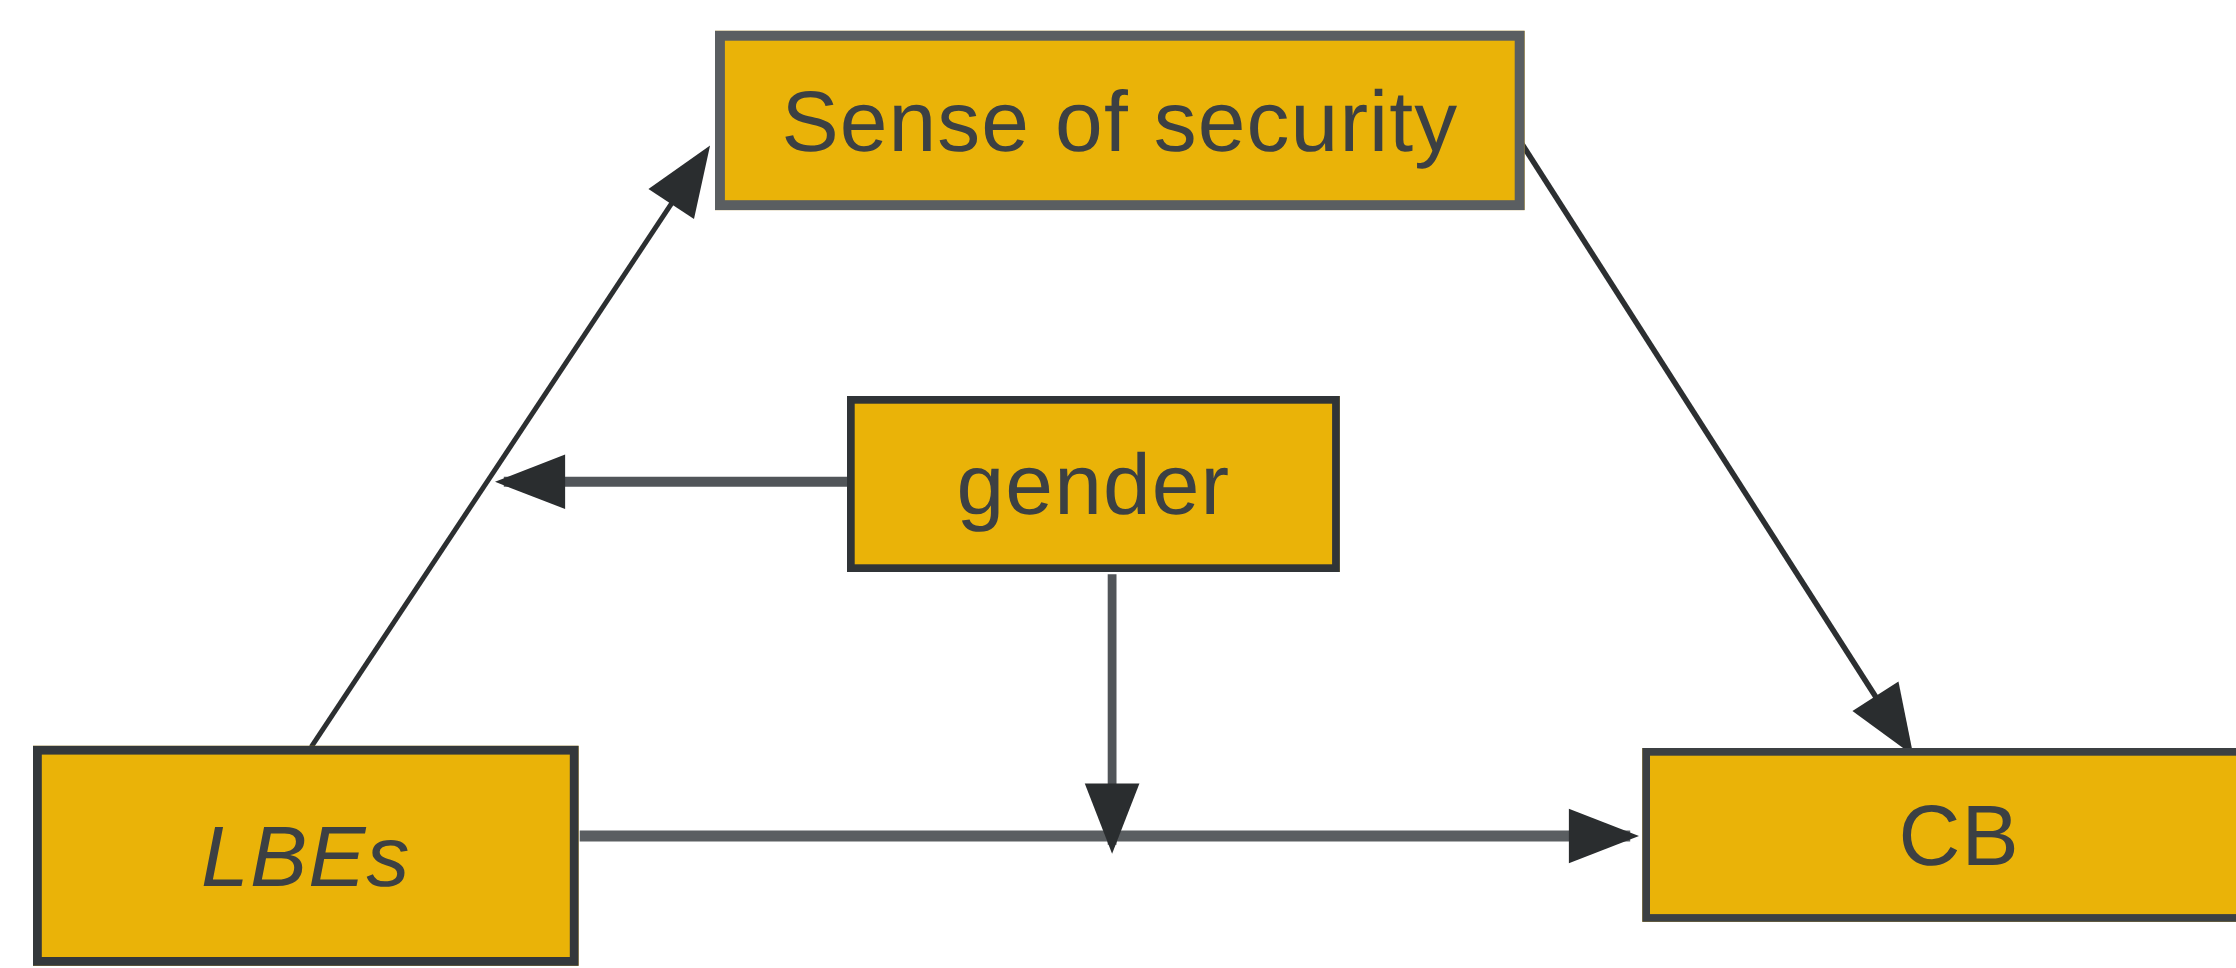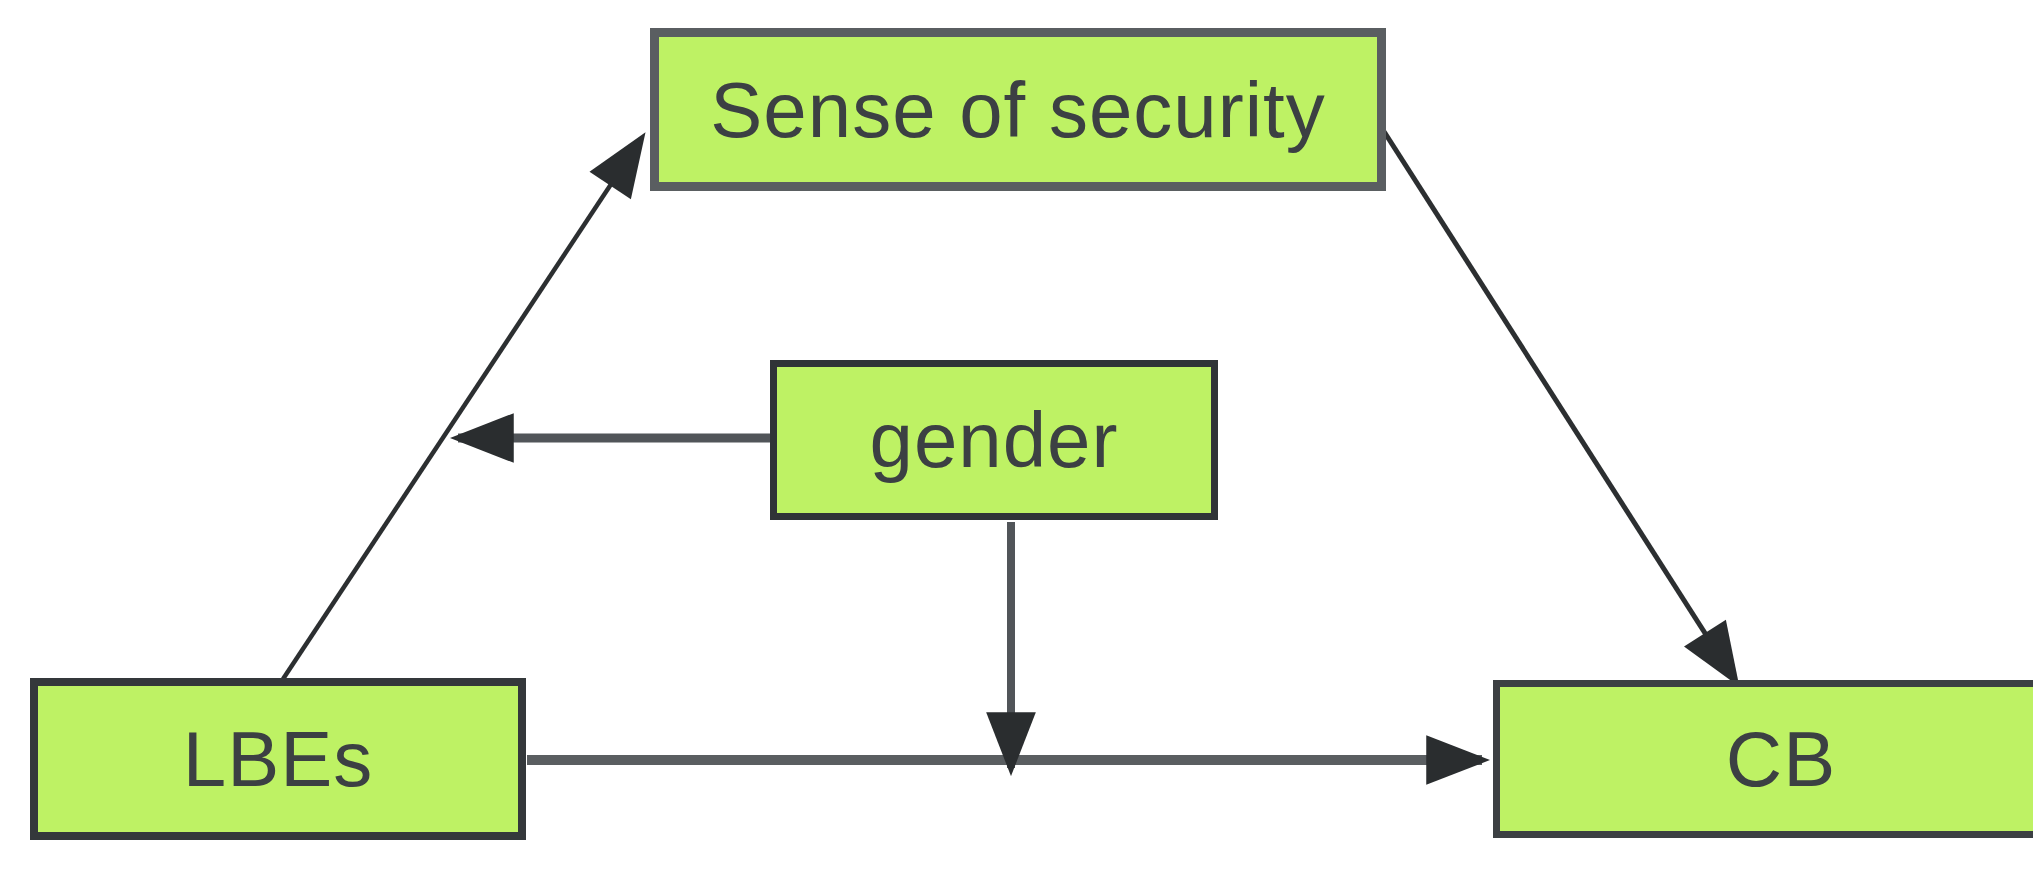--- a/index.html
+++ b/index.html
@@ -18,21 +18,21 @@
   #edges-svg {
     position: absolute;
     left: 0;
     top: 0;
     width: 100%;
     height: 100%;
   }
   .node {
     position: absolute;
     box-sizing: border-box;
-    background: #bef264;
+    background: #eab308;
     display: flex;
     align-items: center;
     justify-content: center;
   }
   .node .label {
     color: #3c4043;
     font-size: 78px;
     font-weight: 400;
     letter-spacing: 1px;
     white-space: nowrap;
@@ -49,22 +49,23 @@
     left: 770px;
     top: 360px;
     width: 448px;
     height: 160px;
     border: 7px solid #303437;
   }
   #node-lbes {
     left: 30px;
     top: 678px;
     width: 496px;
-    height: 162px;
+    height: 200px;
     border: 8px solid #34383b;
+    font-style: italic;
   }
   #node-cb {
     left: 1493px;
     top: 680px;
     width: 576px;
     height: 158px;
     border: 7px solid #3c4043;
   }
 </style>
 </head>

